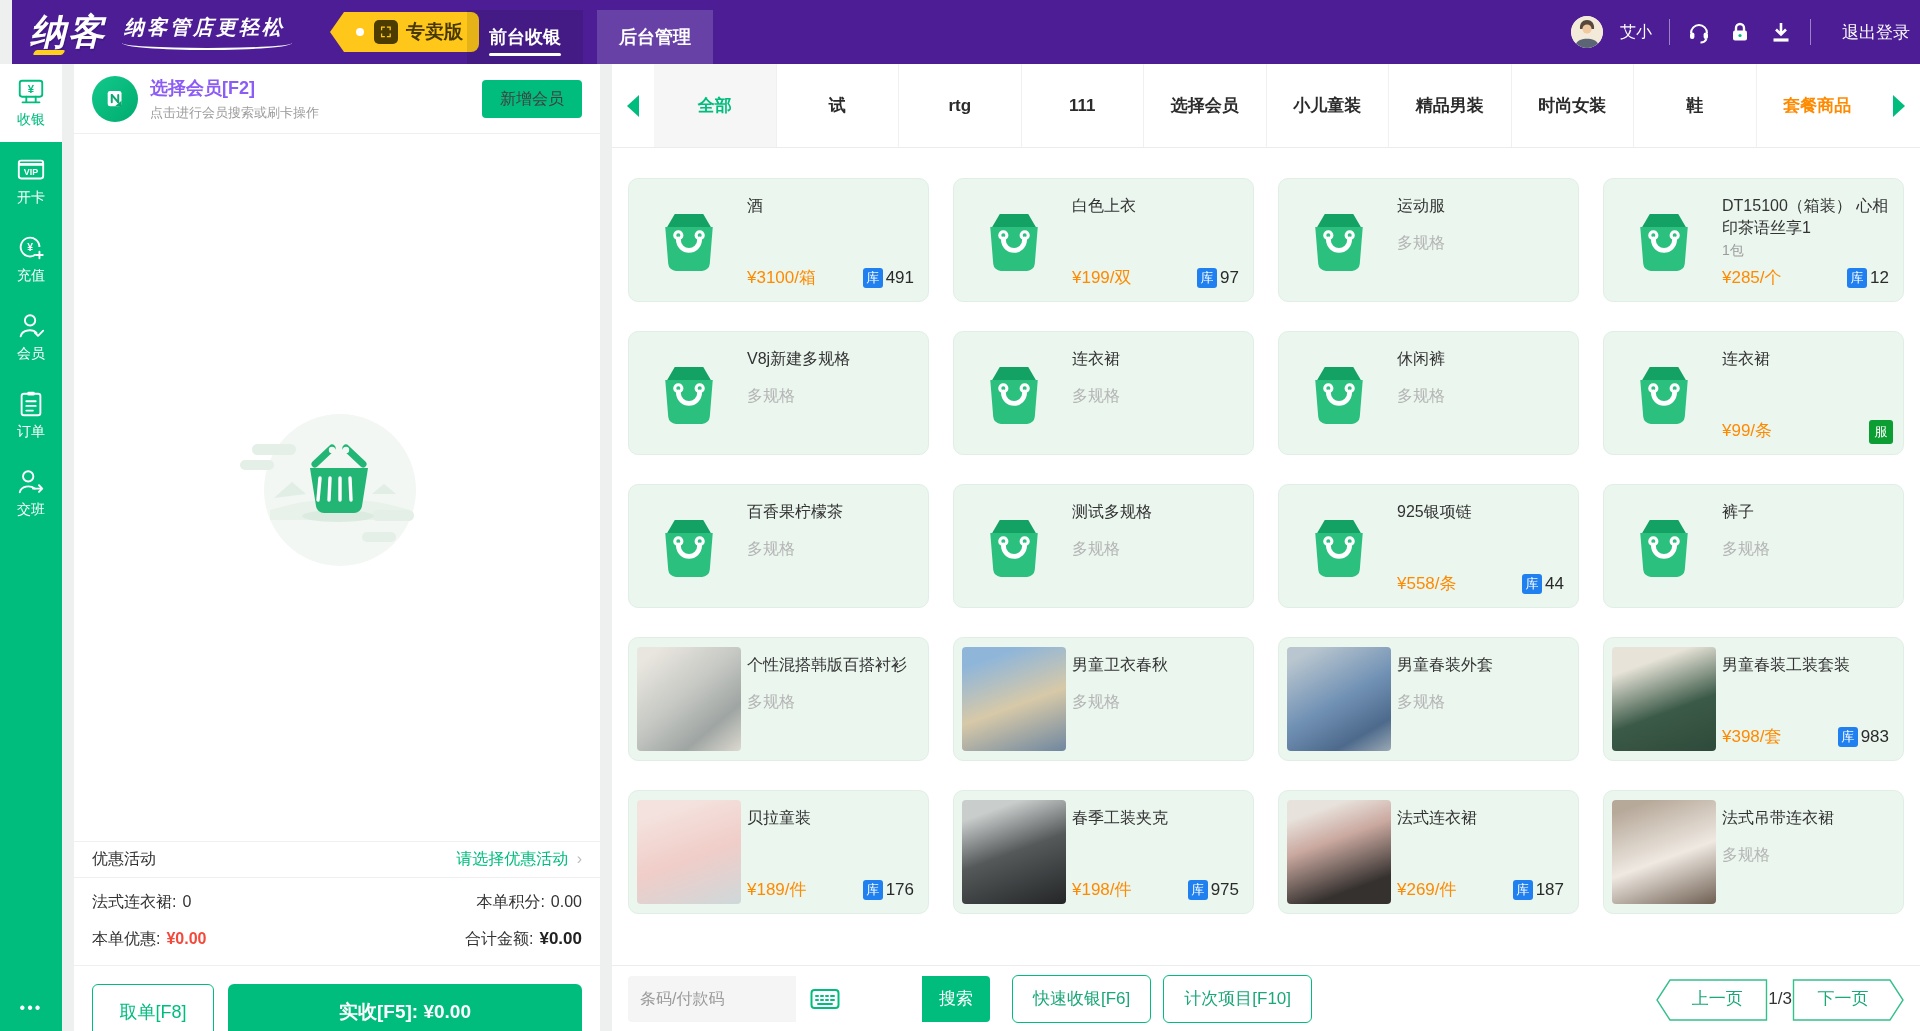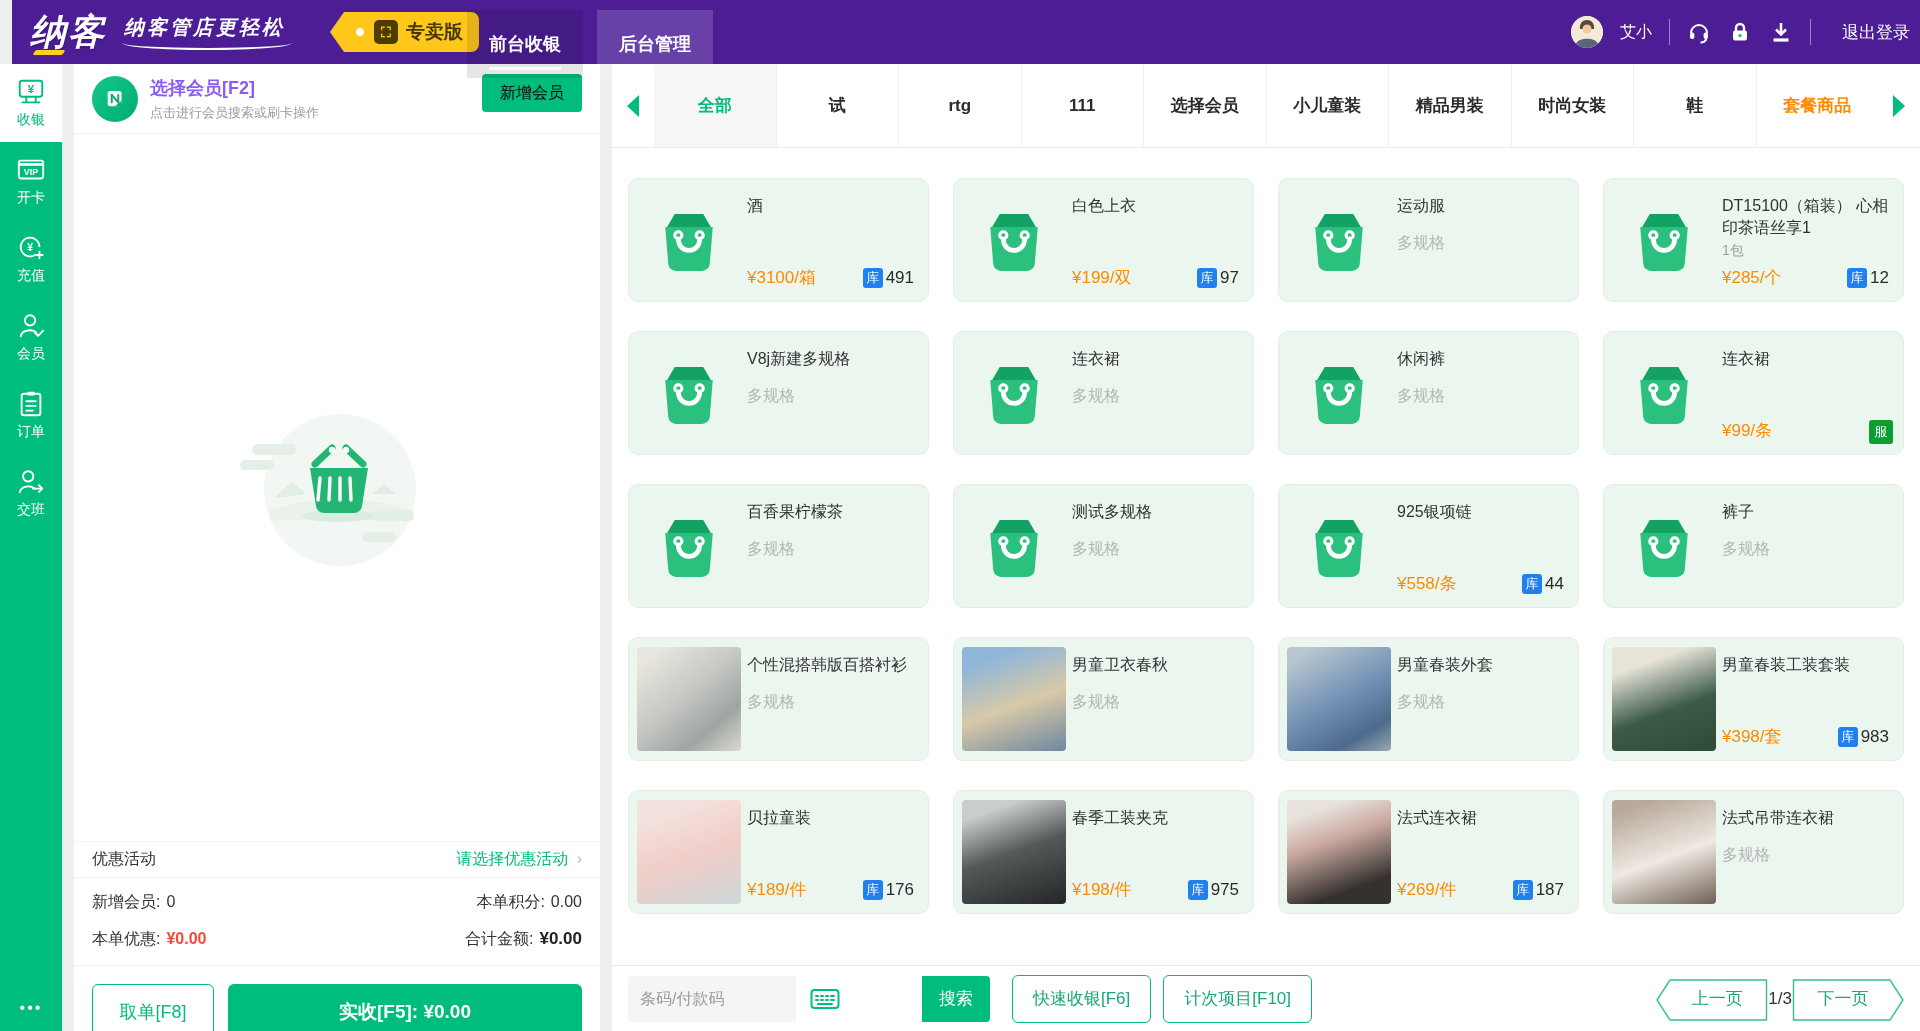--- a/index.html
+++ b/index.html
@@ -19,21 +19,21 @@
   .slogan:after { content:""; position:absolute; left:-2px; bottom:-9px; width:170px; height:8px;
     border-bottom:2.5px solid #fff; border-radius:0 0 100% 100%/0 0 14px 14px; }
   .vip-badge { position:absolute; left:318px; top:12px; height:40px; padding:0 16px 0 26px;
     background:#ffc71a; border-radius:8px; display:flex; align-items:center; gap:8px;
     clip-path:polygon(14px 0,100% 0,100% 100%,14px 100%,0 50%); }
   .vip-badge .hole { width:8px; height:8px; border-radius:50%; background:#fff; margin-right:2px; }
   .vip-badge .bag-sq { width:24px; height:24px; border-radius:5px; background:#4d3c00;
     display:flex; align-items:center; justify-content:center; color:#ffc71a; font-size:14px; font-weight:bold; }
   .vip-badge .vip-txt { color:#473800; font-size:19px; font-weight:800; }
   .top-tabs { position:absolute; left:455px; top:10px; height:54px; display:flex; gap:14px; }
-  .top-tab { height:68px; padding:0 22px; display:flex; align-items:center; font-size:18px;
+  .top-tab { height:54px; padding:0 22px; display:flex; align-items:center; font-size:18px;
     font-weight:700; position:relative; cursor:pointer; }
   .top-tab.active { background:rgba(0,0,0,.10); }
   .top-tab.active:after { content:""; position:absolute; left:50%; transform:translateX(-50%);
     bottom:8px; width:72px; height:3px; background:#fff; border-radius:2px; }
   .top-tab.inactive { background:rgba(255,255,255,.16); }
   .top-right { position:absolute; right:22px; top:0; height:64px; display:flex;
     align-items:center; gap:17px;text-align:center; }
   .avatar { width:32px; height:32px; border-radius:50%; overflow:hidden; background:#f3ead9; }
   .uname { font-size:16px; }
   .tsep { width:1px; height:26px; background:rgba(255,255,255,.45); }
@@ -53,22 +53,22 @@
 
   
   .member-panel { position:absolute; left:74px; top:64px; bottom:0; width:526px; background:#fff; }
   .mp-header { position:relative; height:70px; border-bottom:1px solid #f0f0f0;
     display:flex; align-items:center; padding:0 18px; gap:12px; }
   .mp-ic { width:46px; height:46px; border-radius:50%;
     background:linear-gradient(135deg,#12c98b,#00ab6f); flex:0 0 auto; display:flex;
     align-items:center; justify-content:center; }
   .mp-tt .t1 { font-size:18px; font-weight:700; color:#8b5cf6; }
   .mp-tt .t2 { font-size:13px; color:#9b9b9b; margin-top:4px; }
-  .add-member { position:absolute; right:18px; top:10px; height:38px; padding:0 18px;
-    background:#00bd7e; color:#000000; font-size:16px; border:none; border-radius:4px; cursor:pointer; }
+  .add-member { position:absolute; right:18px; top:16px; height:38px; padding:0 18px;
+    background:#00bd7e; color:#404040; font-size:16px; border:none; border-radius:4px; cursor:pointer; }
   .watermark { position:absolute; left:50%; top:330px; transform:translateX(-50%); }
   .promo-row { position:absolute; left:0; right:0; top:777px; height:36px;
     border-top:1px solid #f0f0f0; display:flex; align-items:center;
     justify-content:space-between; padding:0 18px; }
   .promo-label { font-size:16px; color:#333; }
   .promo-link { font-size:16px; color:#00bd7e; cursor:pointer; }
   .promo-link .chev { color:#bdbdbd; margin-left:4px; }
   .totals { position:absolute; left:0; right:0; top:813px; height:88px;
     border-top:1px solid #f0f0f0; padding:14px 18px 0; display:flex; flex-direction:column; gap:16px; }
   .t-row { display:flex; justify-content:space-between; font-size:16px; color:#333; }
@@ -302,21 +302,21 @@
       <span class="promo-label">优惠活动</span>
       <span class="promo-link">
         <span>请选择优惠活动</span>
         <span class="chev">›</span>
       </span>
     </div>
 
     <div class="totals">
       <div class="t-row">
         <span class="t-cell">
-          <span>新增会员:</span><b>0</b>
+          <span>法式连衣裙:</span><b>0</b>
         </span>
         <span class="t-cell">
           <span>本单积分:</span><b>0.00</b>
         </span>
       </div>
       <div class="t-row">
         <span class="t-cell">
           <span>本单优惠:</span><b class="val-red">¥0.00</b>
         </span>
         <span class="t-cell">

